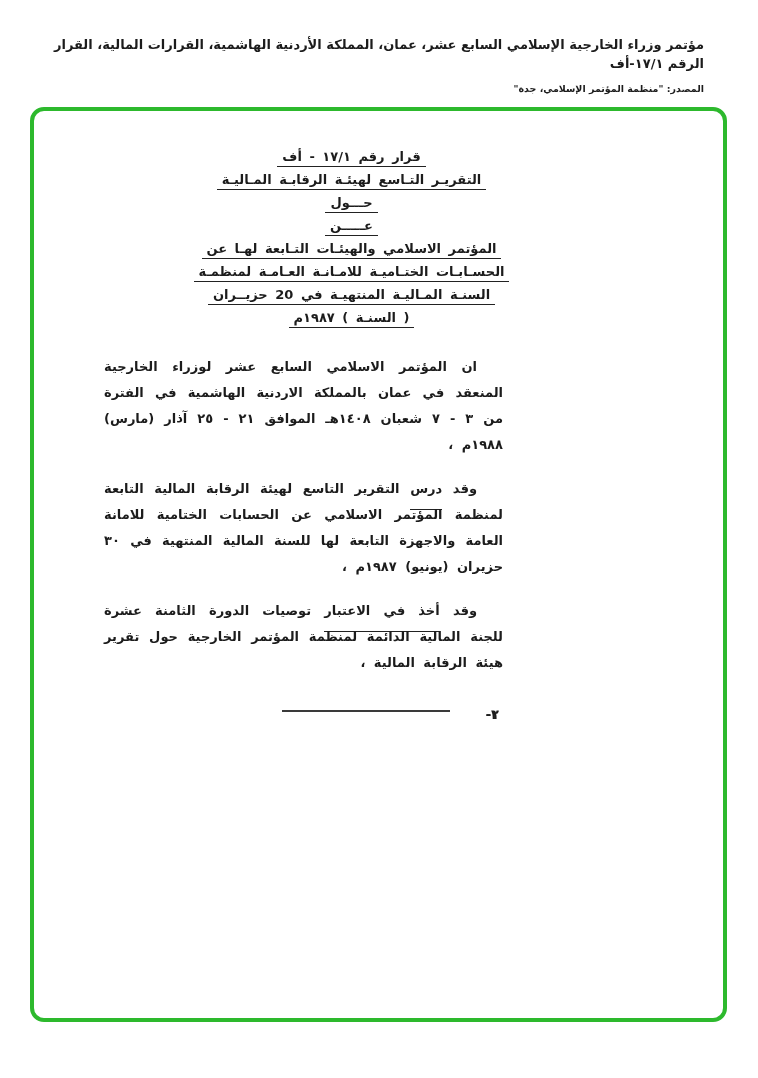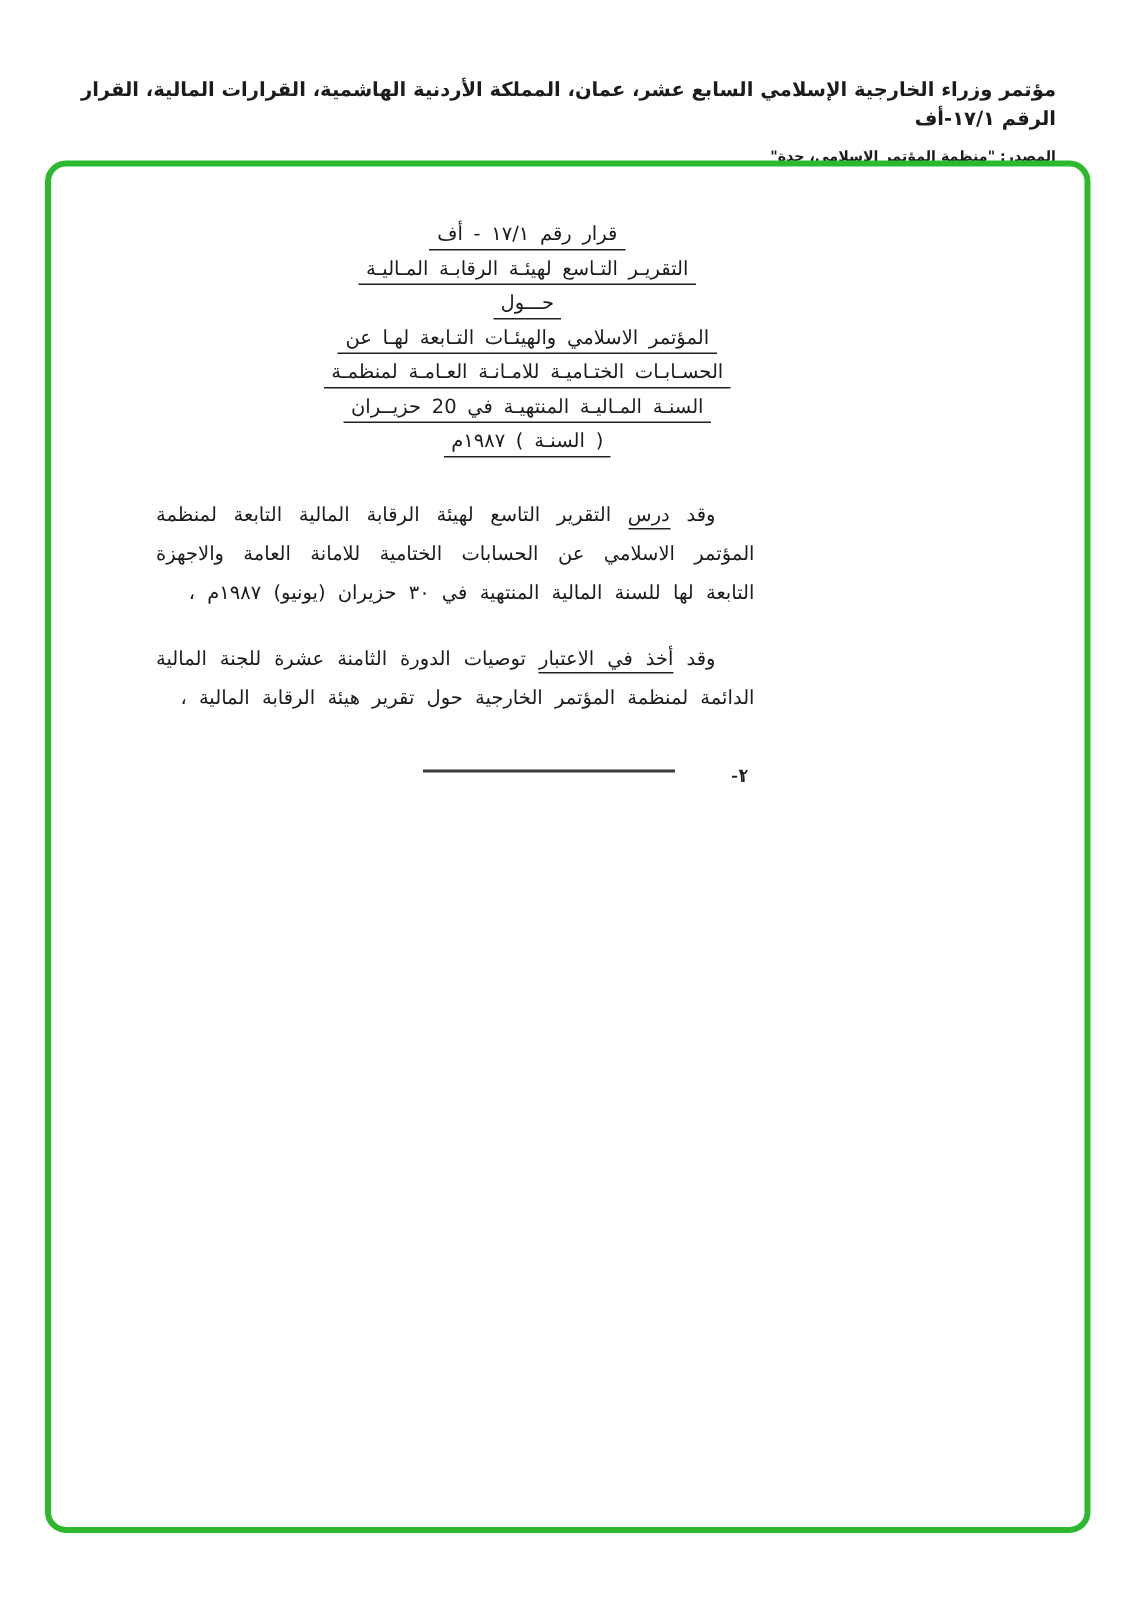--- a/index.html
+++ b/index.html
@@ -11,21 +11,20 @@
   }
   body {
     font-family: "DejaVu Sans", sans-serif;
     color: #1c1c1c;
     position: relative;
   }
   
   .outer-header {
     direction: rtl;
     padding: 36px 54px 0 23px;
-    margin-top: 16px;
   }
   .header-title {
     font-weight: bold;
     font-size: 13px;
     line-height: 1.45;
     text-align: right;
   }
   .header-source {
     font-weight: bold;
     font-size: 9.5px;
@@ -38,20 +37,21 @@
     left: 30px; top: 107px;
     width: 697px; height: 915px;
     border: 4px solid #2db92d;
     border-radius: 14px;
     background: #ffffff;
   }
   .doc-content {
     direction: rtl;
     margin: 38px 220px 0 70px;
     font-size: 13px;
+    font-weight: bold;
   }
   
   .title-block {
     position: relative;
     right: -48px;
     text-align: center;
   }
   .title-line { margin-bottom: 5px; }
   .tl-underline {
     display: inline-block;
@@ -64,21 +64,21 @@
   .body-block { margin-top: 26px; }
   .paragraph {
     margin: 0 0 18px;
     line-height: 26px;
     text-align: justify;
     text-indent: 26px;
     word-spacing: 4px;
   }
   .u {
     border-bottom: 1px solid #222;
-    padding-bottom: 1px;
+    padding-bottom: 13px;
   }
   
   .numbered-block { margin-top: 10px; }
   .item {
     position: relative;
     padding-right: 46px;
     margin-bottom: 26px;
     line-height: 26px;
     text-align: justify;
     word-spacing: 4px;
@@ -103,26 +103,28 @@
   <div class="header-title">مؤتمر وزراء الخارجية الإسلامي السابع عشر، عمان، المملكة الأردنية الهاشمية، القرارات المالية، القرار الرقم ١٧/١-أف</div>
   <div class="header-source">المصدر:  "منظمة المؤتمر الإسلامي، جدة"</div>
 </div>
 
 <div class="green-frame">
   <div class="doc-content">
     <div class="title-block" id="title-block">
         <div class="title-line"><span class="tl-underline">قرار رقم ١٧/١ - أف</span></div>
         <div class="title-line"><span class="tl-underline">التقريـر التـاسع لهيئـة الرقابـة المـاليـة</span></div>
         <div class="title-line"><span class="tl-underline">حـــول</span></div>
+        <div class="title-line"><span class="tl-underline">عـــــن</span></div>
         <div class="title-line"><span class="tl-underline">المؤتمر الاسلامي والهيئـات التـابعة لهـا عن</span></div>
         <div class="title-line"><span class="tl-underline">الحسـابـات الختـاميـة للامـانـة العـامـة لمنظمـة</span></div>
         <div class="title-line"><span class="tl-underline">السنـة المـاليـة المنتهيـة في 20 حزيــران</span></div>
         <div class="title-line"><span class="tl-underline">( السنـة ) ١٩٨٧م</span></div>
       </div>
     <div class="body-block" id="body-block">
+        <p class="paragraph"><span>ان المؤتمر الاسلامي السابع عشر لوزراء الخارجية المنعقد في عمان بالمملكة الاردنية الهاشمية في الفترة من ٣ - ٧ شعبان ١٤٠٨هـ الموافق ٢١ - ٢٥ آذار (مارس) ١٩٨٨م ،</span></p>
         <p class="paragraph"><span>وقد </span><span class="u">درس</span><span> التقرير التاسع لهيئة الرقابة المالية التابعة لمنظمة المؤتمر الاسلامي عن الحسابات الختامية للامانة العامة والاجهزة التابعة لها للسنة المالية المنتهية في ٣٠ حزيران (يونيو) ١٩٨٧م ،</span></p>
         <p class="paragraph"><span>وقد </span><span class="u">أخذ في الاعتبار</span><span> توصيات الدورة الثامنة عشرة للجنة المالية الدائمة لمنظمة المؤتمر الخارجية حول تقرير هيئة الرقابة المالية ،</span></p>
       </div>
     <div class="numbered-block" id="numbered-block">
         <div class="item"><span class="item-num">١-</span></div>
         <div class="item"><span class="item-num">٢-</span></div>
       </div>
     <div class="bottom-rule"></div>
   </div>
 </div>

